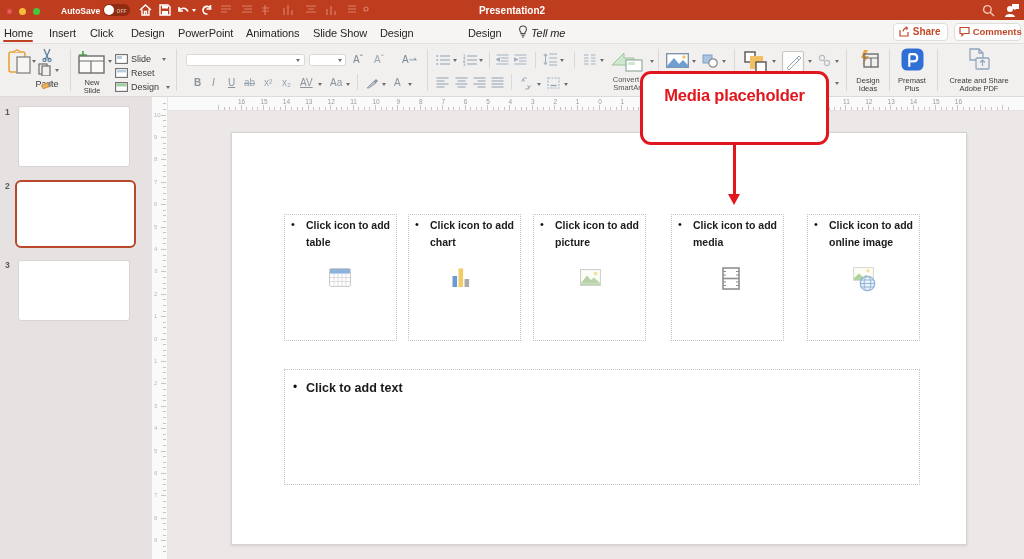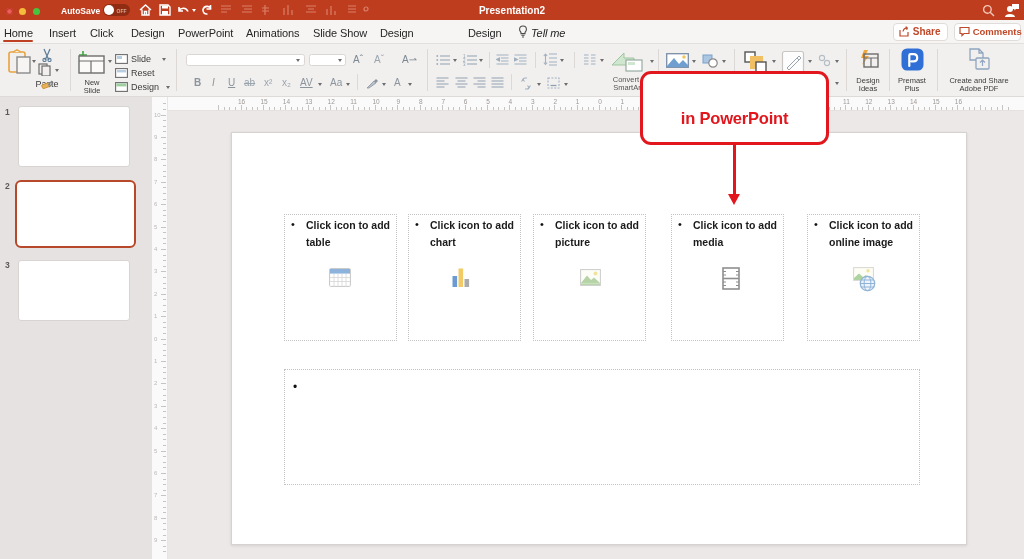--- a/index.html
+++ b/index.html
@@ -697,22 +697,23 @@
         <rect x="0.6" y="0.6" width="19.8" height="12.8" fill="#fdfdf6" stroke="#d8d8d0" stroke-width="1"></rect>
         <circle cx="15" cy="3.8" r="1.7" fill="#f0e3a0"></circle>
         <path d="M1 11 L6 6.5 L10 10 L13 8 L14 9 L14 13 L1 13 Z" fill="#aed2a0"></path>
         <circle cx="14.5" cy="16.5" r="7.2" fill="#eef4fb" stroke="#90b4d8" stroke-width="1.3"></circle>
         <ellipse cx="14.5" cy="16.5" rx="3.4" ry="7.2" fill="none" stroke="#90b4d8" stroke-width="1"></ellipse>
         <path d="M7.3 16.5 h14.4 M8.3 13 h12.4 M8.3 20 h12.4" stroke="#90b4d8" stroke-width="1"></path>
       </svg>
     </div>
     <div class="ph" style="left:52px; top:236px; width:636px; height:116px;">
       <div class="bullet" style="left:8px; top:10px; font-size:12px;">•</div>
+      <div class="phtext" style="left:21px; top:9.5px; font-size:12.5px; width:300px;">Click to add text</div>
     </div>
   </div>
 
   <div id="callout">
-    <div class="t" style="top:35px;">in PowerPoint</div>
+    <div class="t" style="top:12px;">Media placeholder</div>
   </div>
   <div id="arrowline"></div>
   <div id="arrowhead"></div>
 
 </div>
 
 </body></html>

